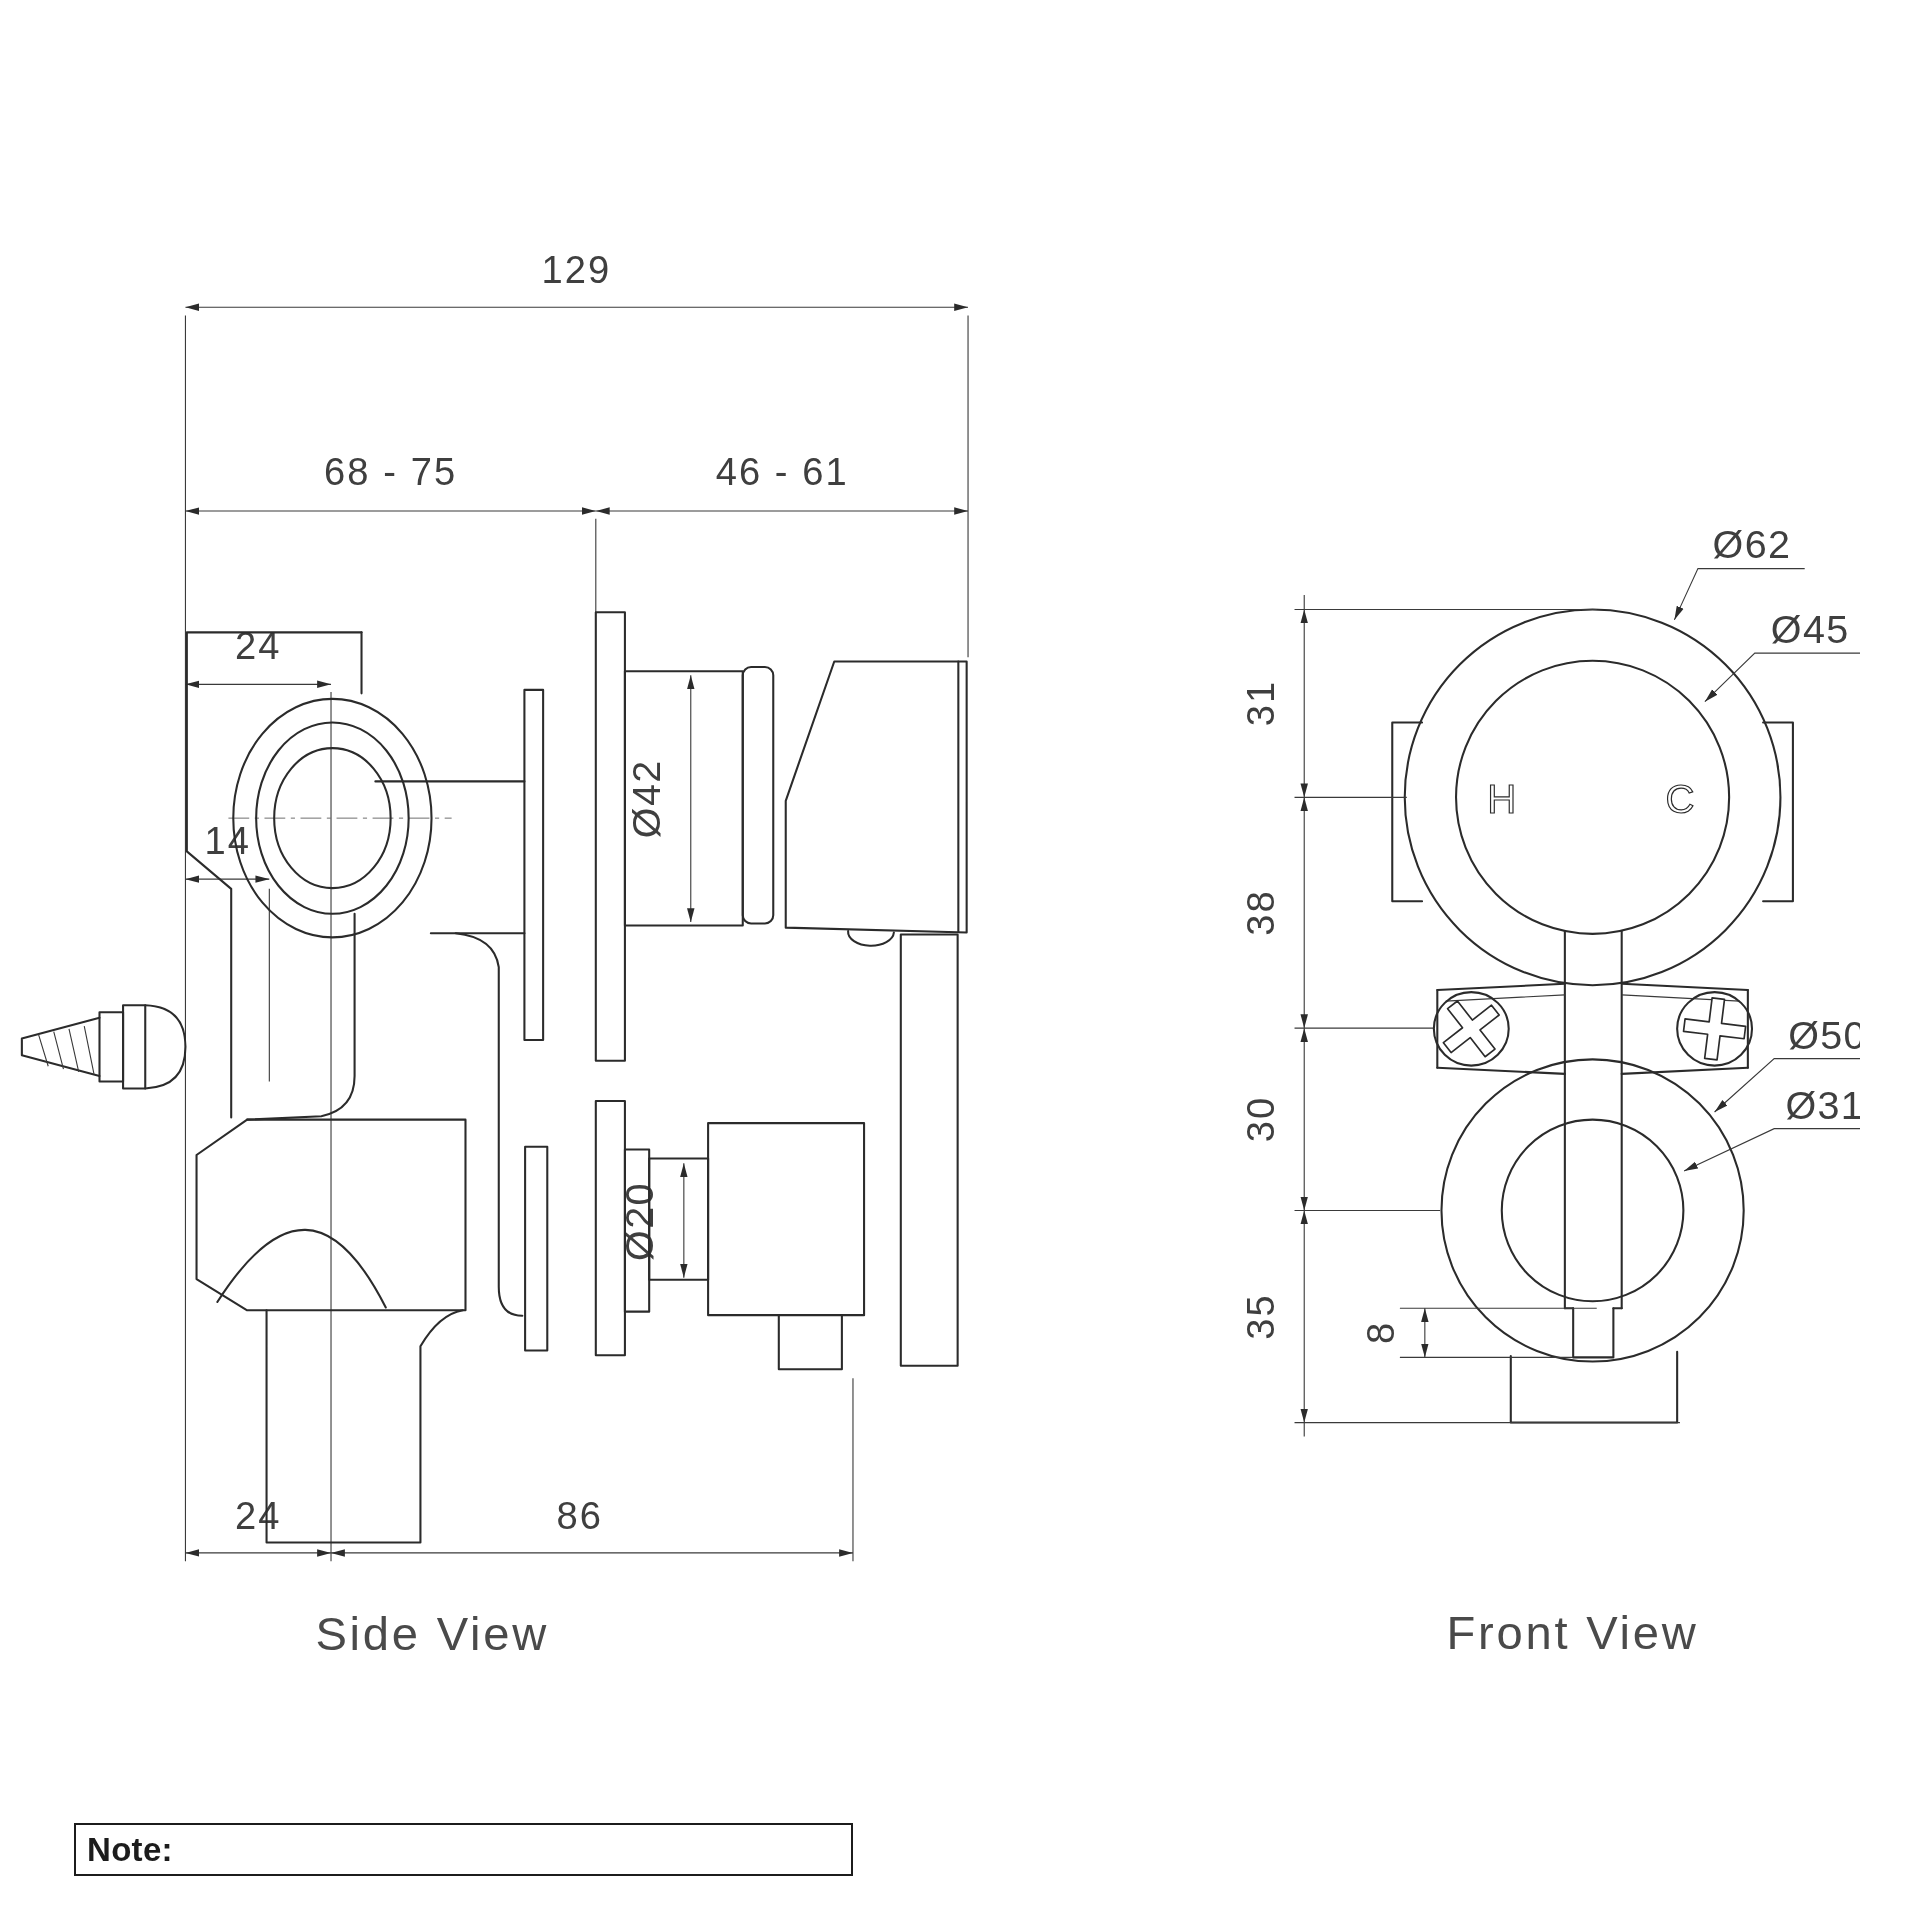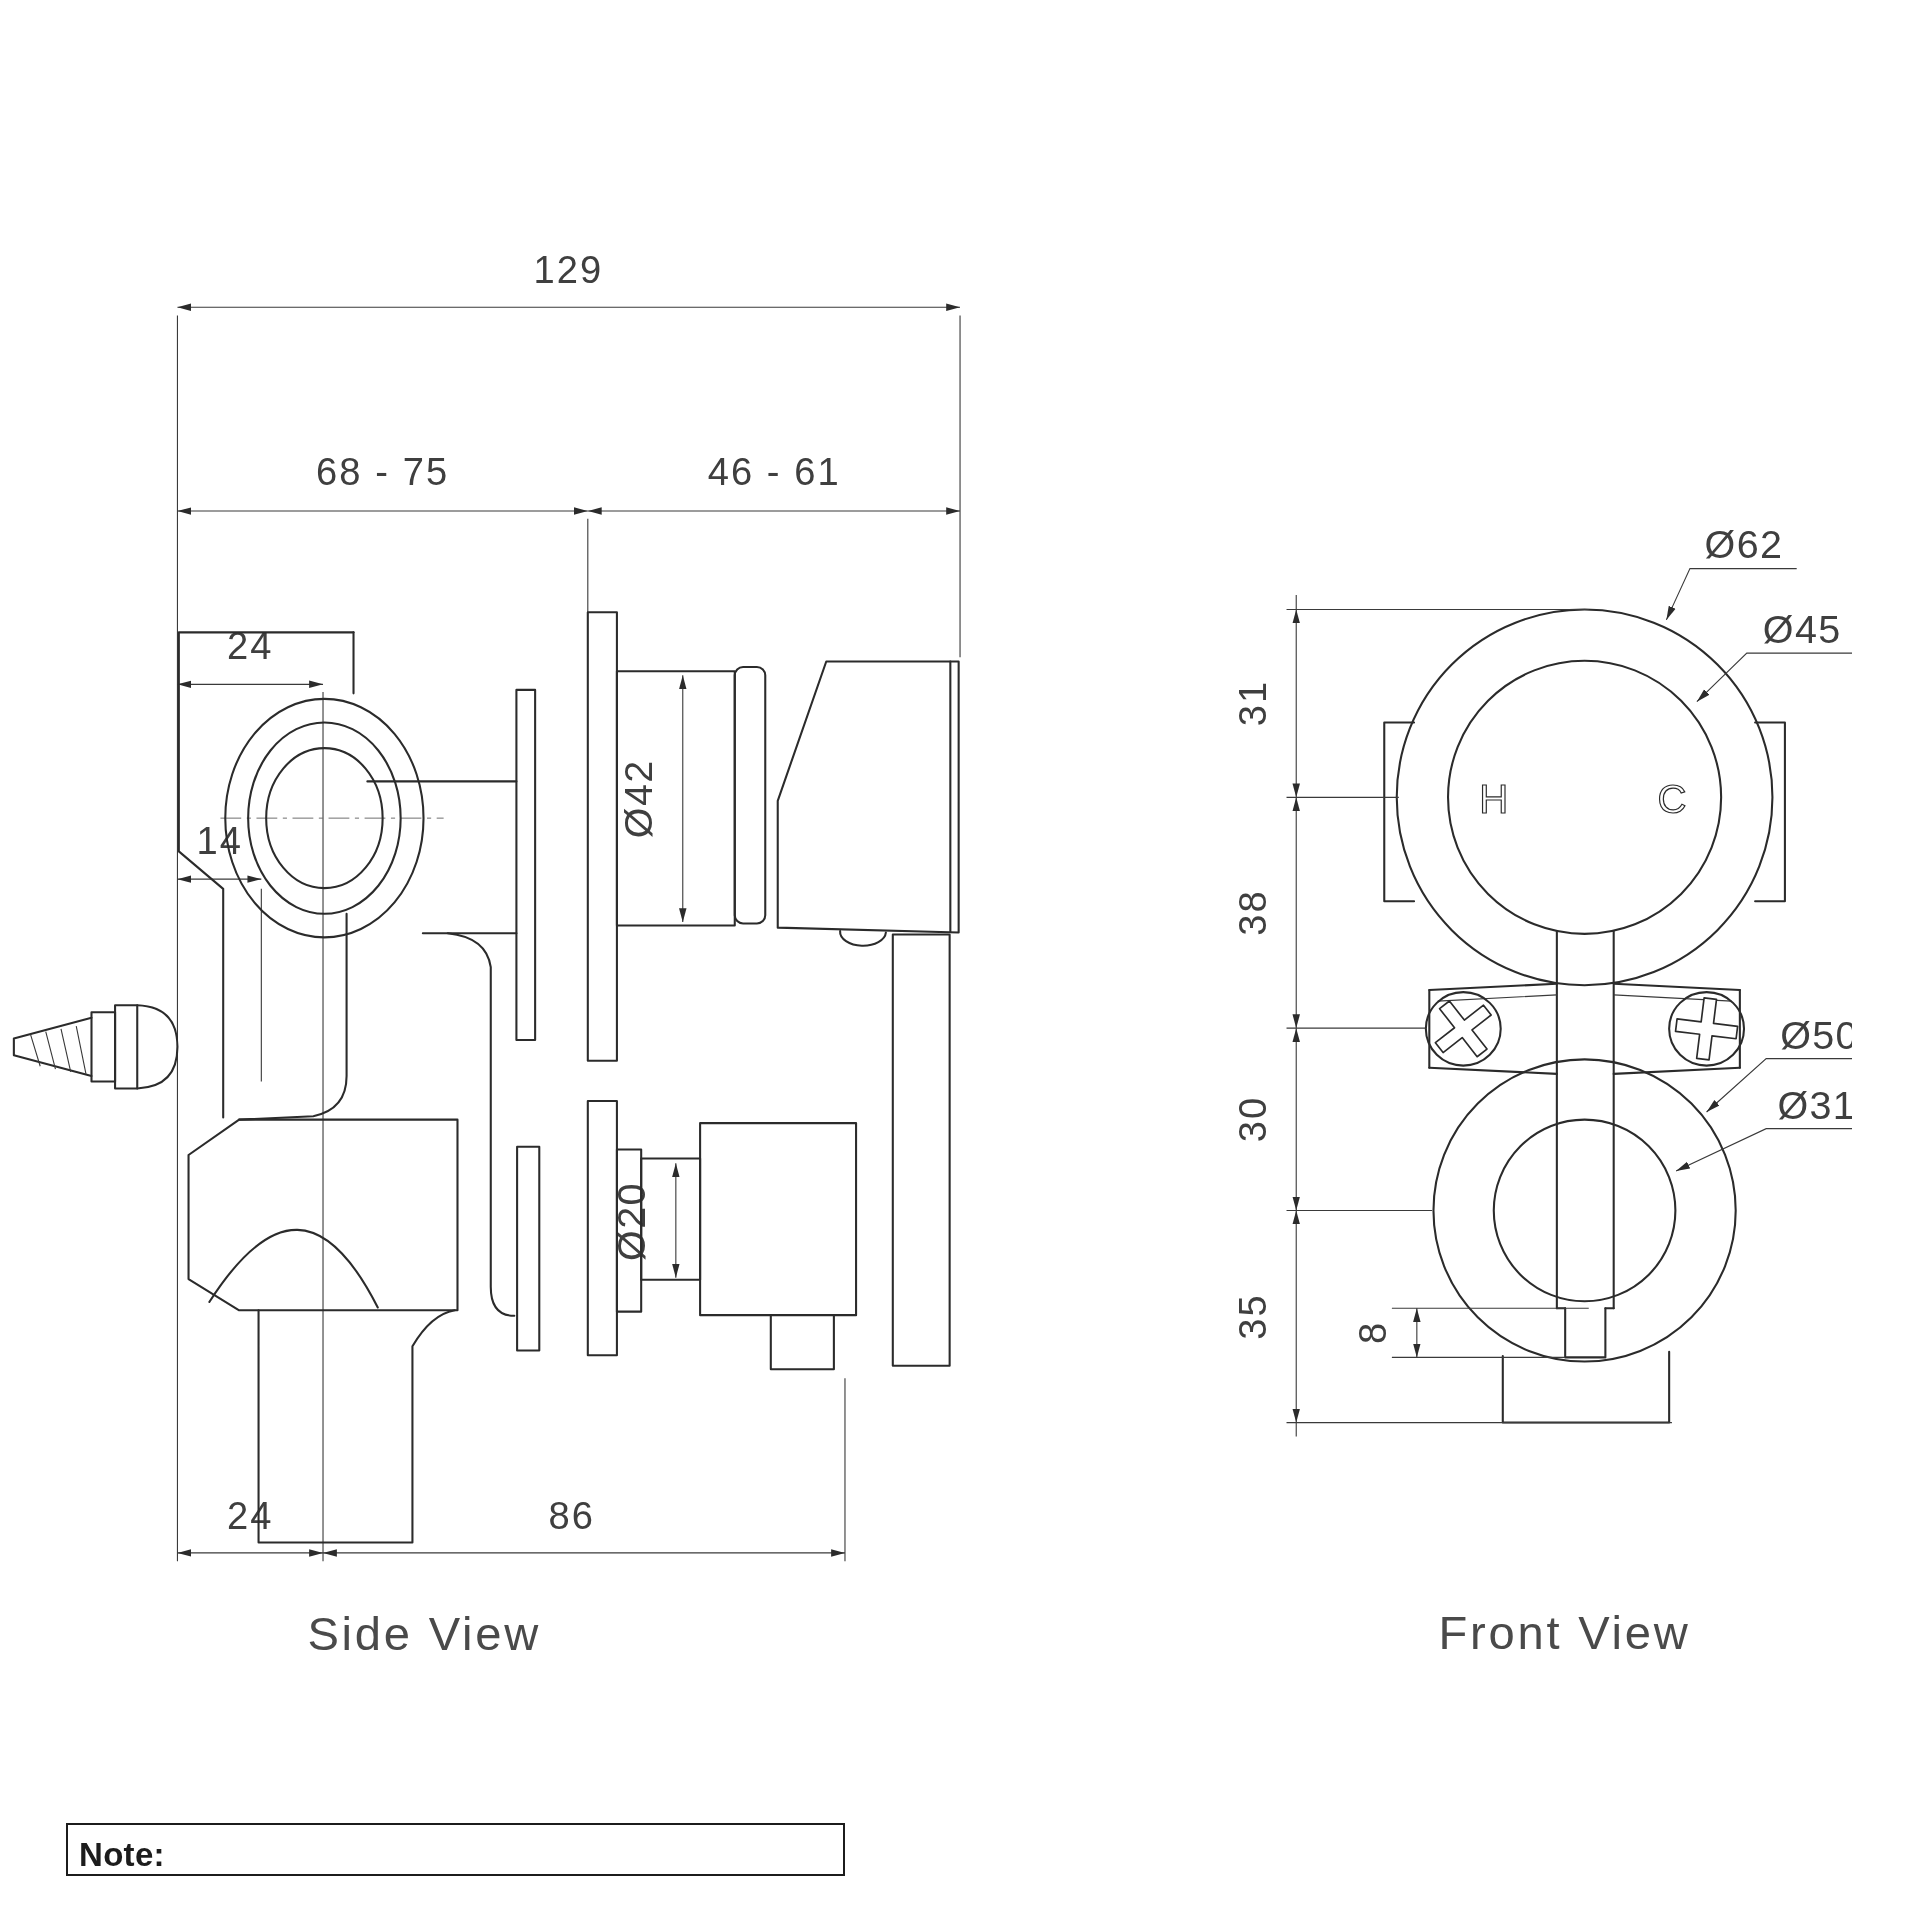--- a/index.html
+++ b/index.html
@@ -1,32 +1,32 @@
 <!DOCTYPE html>
 <html style="font-size:11px"><head>
 <meta charset="utf-8">
 <style>
   html,body{margin:0;padding:0;background:#ffffff;}
   #canvas{position:relative;width:1852px;height:1926px;background:#ffffff;overflow:hidden;
-          font-family:"Liberation Sans", sans-serif;}
+          font-family:"Liberation Sans", sans-serif;margin-left:8px;}
   svg{position:absolute;left:0;top:0;}
   
   .s2{fill:none;stroke:#2b2b2b;stroke-width:3;stroke-linecap:round;stroke-linejoin:round;}
   .s1{fill:none;stroke:#3a3a3a;stroke-width:1.6;stroke-linecap:butt;}
   .cl{fill:none;stroke:#6a6a6a;stroke-width:1.4;stroke-dasharray:30 8 6 8;}
   .whitefill{fill:#ffffff;stroke:#2b2b2b;stroke-width:2.4;stroke-linejoin:round;}
   text{fill:#3f3f3f;font-weight:300;}
   .dim{font-size:55px;letter-spacing:3px;}
   .dia{font-size:57px;letter-spacing:2px;}
   .title{font-size:68px;letter-spacing:4px;fill:#4a4a4a;}
   .hollow{font-size:58px;fill:none;stroke:#2b2b2b;stroke-width:1.7px;letter-spacing:0;}
   .mid{text-anchor:middle;}
   
   #note-box{position:absolute;left:66px;top:1823px;width:764px;height:49px;
-    border:2.8px solid #1c1c1c;display:flex;align-items:flex-end;padding-left:11px;
+    border:2.8px solid #1c1c1c;display:flex;align-items:center;padding-left:11px;
     font-size:33px;color:#1c1c1c;letter-spacing:0.7px;white-space:nowrap;}
   #note-box b{font-weight:bold;margin-right:9.7px;letter-spacing:0.3px;}
 </style>
 </head>
 <body>
 
 <div id="canvas">
 <svg width="1918" height="1926" viewBox="0 0 2767 2778">
   <defs>
     <marker id="ah" viewBox="0 0 10 6" refX="10" refY="3" markerWidth="20" markerHeight="12" markerUnits="userSpaceOnUse" orient="auto-start-reverse">

